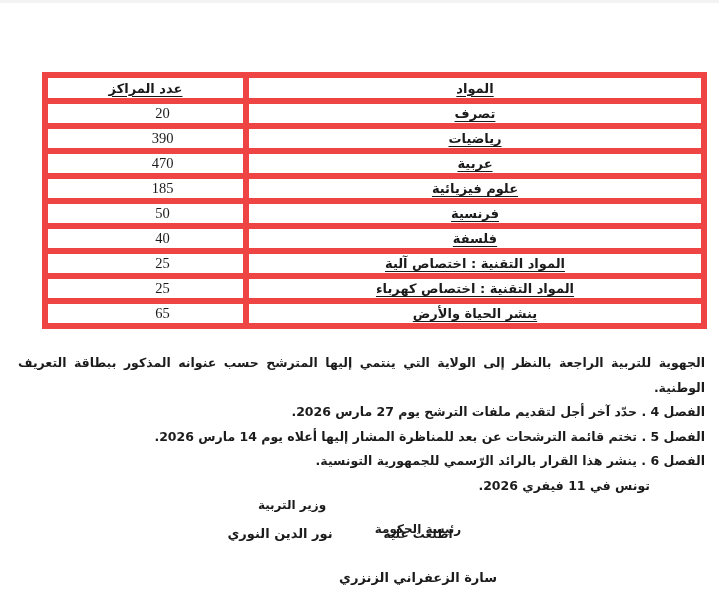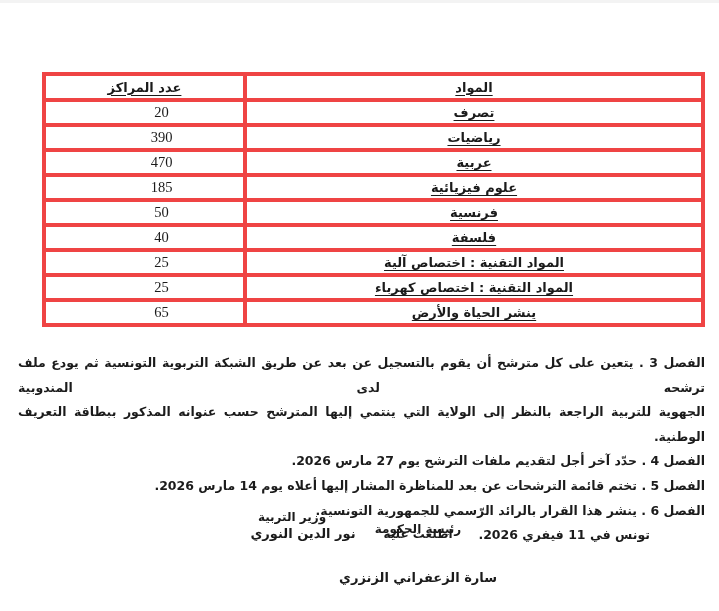--- a/index.html
+++ b/index.html
@@ -18,21 +18,21 @@
   }
 
   
   table.subjects {
     position: absolute; top: 72px; left: 42px; width: 659px;
     border-collapse: collapse;
     table-layout: fixed;
     direction: rtl;
   }
   table.subjects td, table.subjects th {
-    border: 4px solid #ef4444;
+    border: 6px solid #ef4444;
     text-align: center;
     vertical-align: middle;
     overflow: hidden;
   }
   table.subjects tr { height: 25px; }
   table.subjects tr.head { height: 26px; }
   .col-subject { width: 458px; }
   .col-count   { width: 201px; }
   .ar-cell {
     font-size: 13px; font-weight: bold;
@@ -118,26 +118,25 @@
         <td class="num-cell">25</td>
       </tr>
       <tr>
         <td class="ar-cell">ينشر الحياة والأرض</td>
         <td class="num-cell">65</td>
       </tr>
     </tbody>
   </table>
 
   <div class="articles">
-    <div class="article-line just">الفصل 3 . يتعين على كل مترشح أن يقوم بالتسجيل عن بعد عن طريق الشبكة التربوية التونسية ثم يودع ملف ترشحه لدى المندوبية</div>
     <div class="article-line just">الجهوية للتربية الراجعة بالنظر إلى الولاية التي ينتمي إليها المترشح حسب عنوانه المذكور ببطاقة التعريف الوطنية.</div>
     <div class="article-line rgt">الفصل 4 . حدّد آخر أجل لتقديم ملفات الترشح يوم 27 مارس 2026.</div>
     <div class="article-line rgt">الفصل 5 . تختم قائمة الترشحات  عن بعد للمناظرة المشار إليها أعلاه يوم 14 مارس 2026.</div>
     <div class="article-line rgt">الفصل 6 . ينشر هذا القرار بالرائد الرّسمي للجمهورية التونسية.</div>
     <div class="article-line rgt place-line">تونس في 11 فيفري 2026.</div>
   </div>
 
-  <div class="sig" style="left:292px; top:510px;text-align:center;">وزير التربية</div>
-  <div class="sig sig-name" style="left:303px; top:526px;">نور الدين النوري</div>
+  <div class="sig" style="left:292px; top:498px;text-align:center;">وزير التربية</div>
+  <div class="sig sig-name" style="left:280px; top:526px;">نور الدين النوري</div>
   <div class="sig" style="left:418px; top:527px;">اطلعت عليه</div>
   <div class="sig" style="left:418px; top:522px;">رئيسة الحكومة</div>
   <div class="sig sig-name" style="left:418px; top:570px;">سارة الزعفراني الزنزري</div>
 </div>
 
 </body></html>

